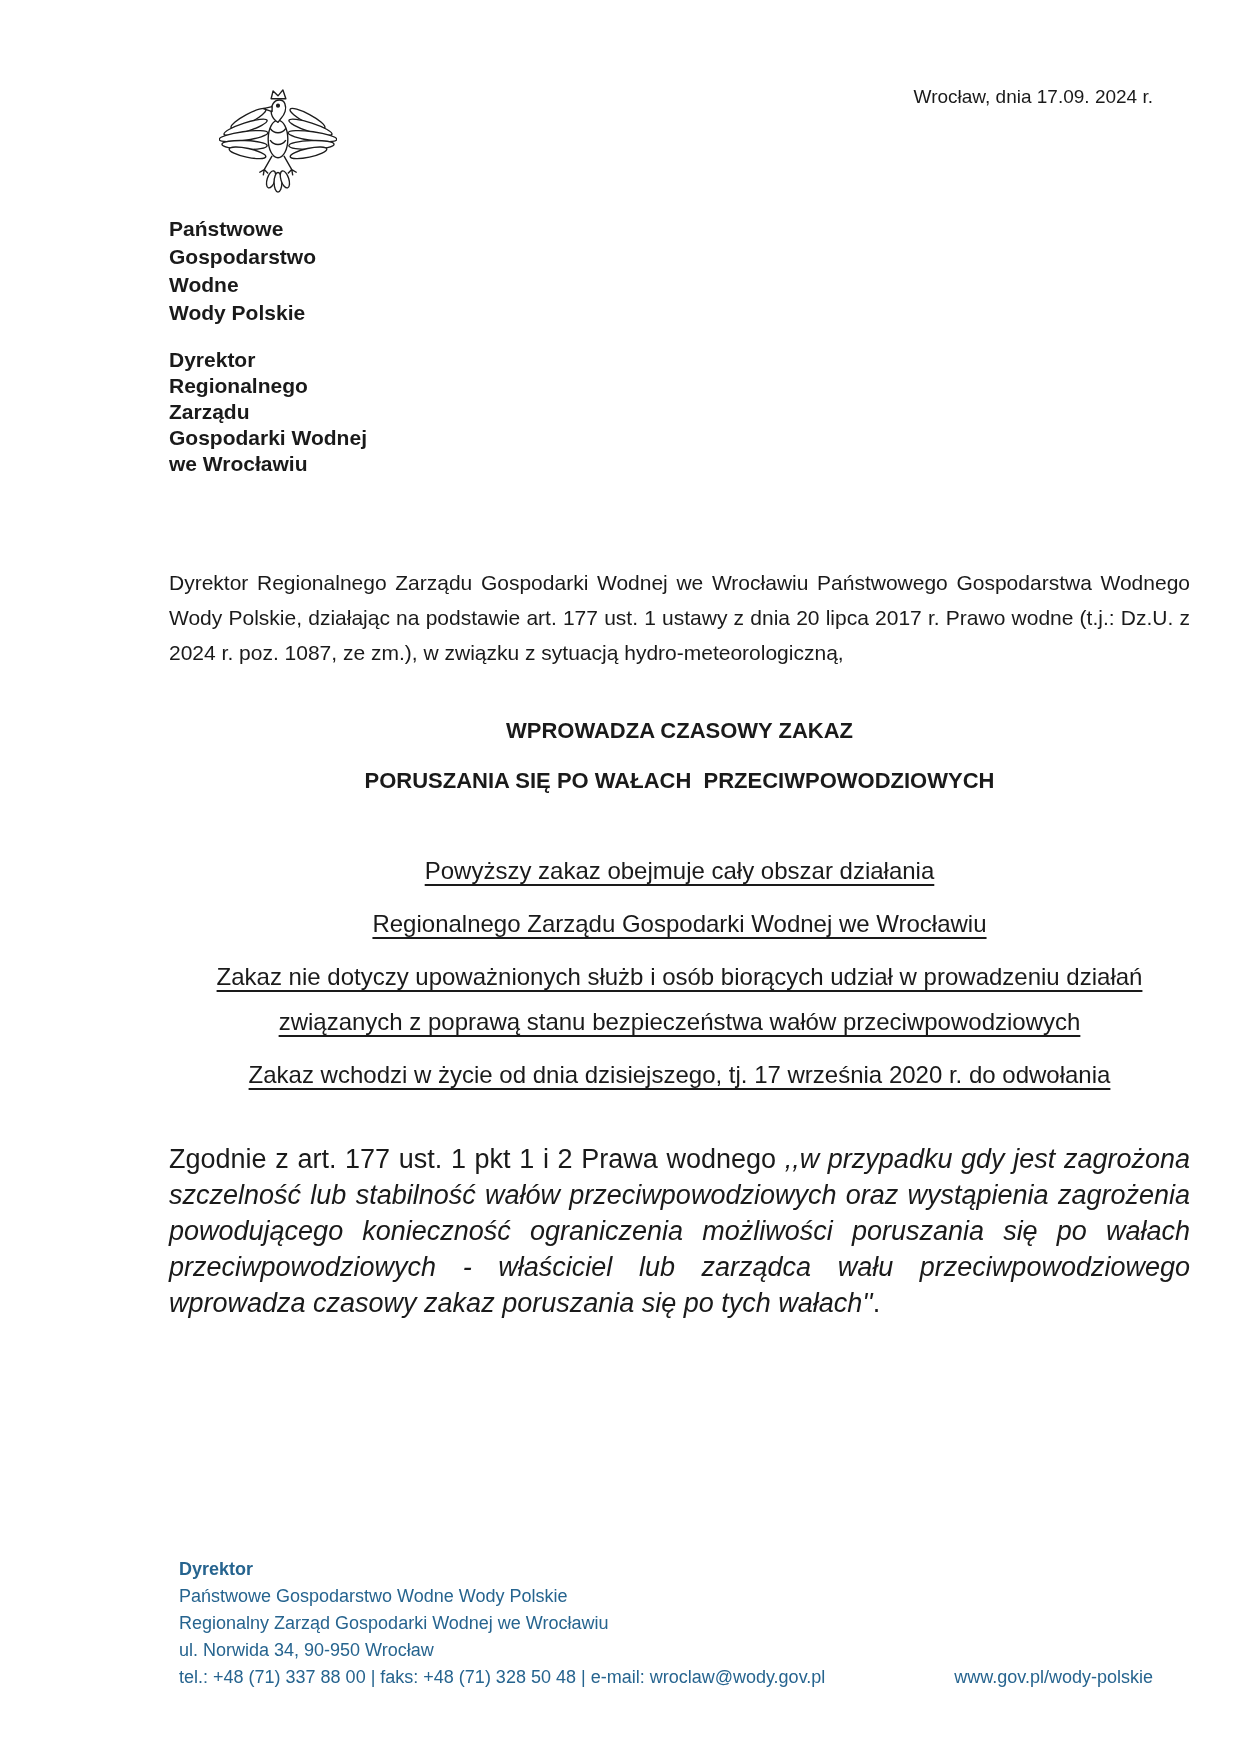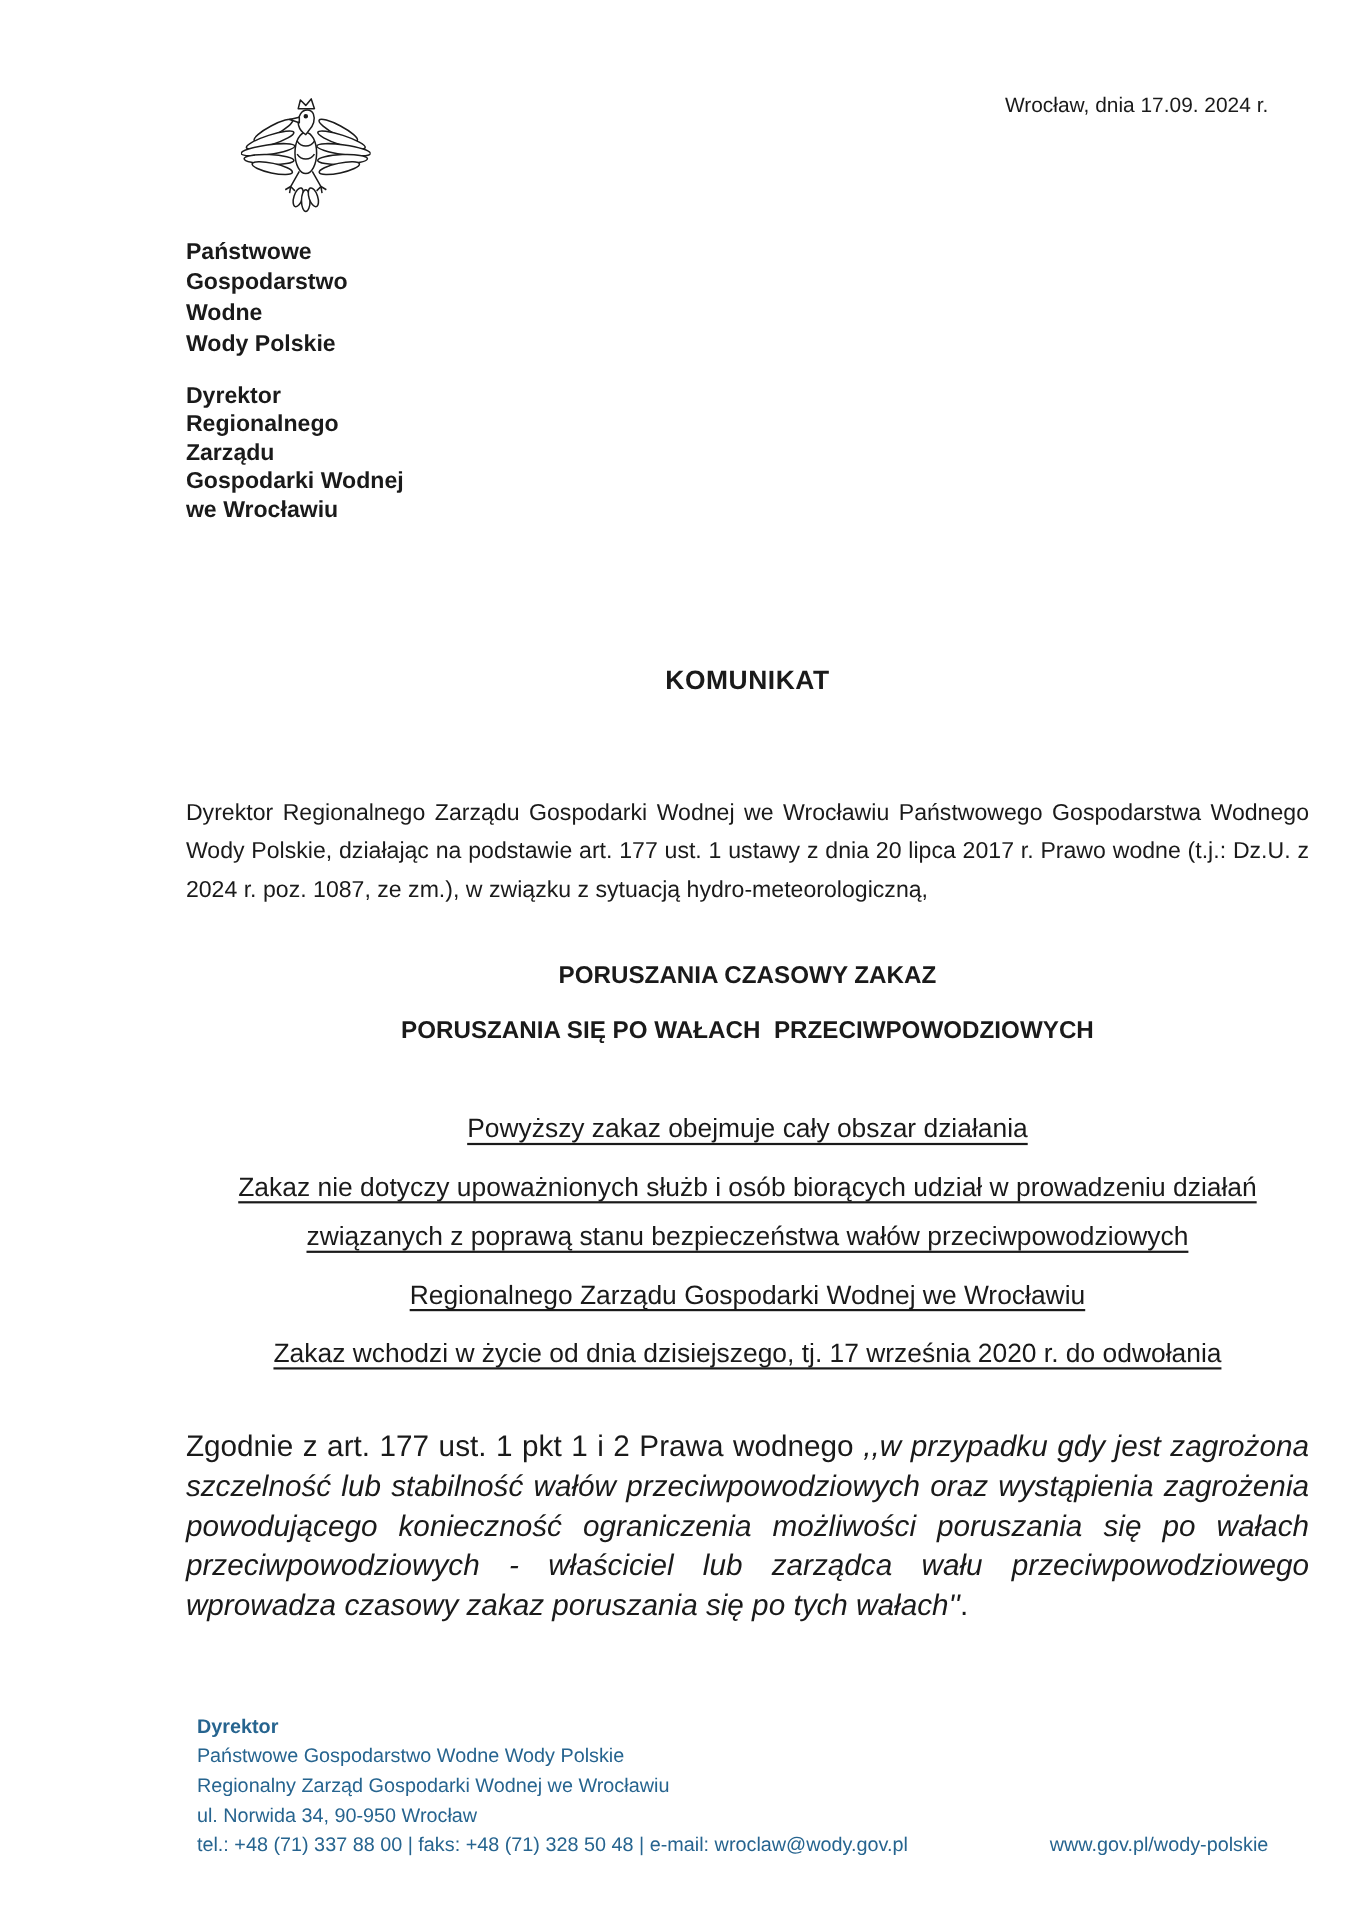--- a/index.html
+++ b/index.html
@@ -123,31 +123,30 @@
       <div>Wody Polskie</div>
     </div>
     <div class="issuer">
       <div>Dyrektor</div>
       <div>Regionalnego Zarządu</div>
       <div>Gospodarki Wodnej</div>
       <div>we Wrocławiu</div>
     </div>
   </div>
 
-  <div class="doc-title">KOMUNIKAT</div>
 
   <div class="intro">Dyrektor Regionalnego Zarządu Gospodarki Wodnej we Wrocławiu Państwowego Gospodarstwa Wodnego Wody Polskie, działając na podstawie art. 177 ust. 1 ustawy z dnia 20 lipca 2017 r. Prawo wodne (t.j.: Dz.U. z 2024 r. poz. 1087, ze zm.), w związku z sytuacją hydro-meteorologiczną,</div>
 
-  <div class="ban1">PORUSZANIA CZASOWY ZAKAZ</div>
+  <div class="ban1">WPROWADZA CZASOWY ZAKAZ</div>
   <div class="ban2">PORUSZANIA SIĘ PO WAŁACH  PRZECIWPOWODZIOWYCH</div>
 
   <div class="scope">
     <div class="scope-line"><span>Powyższy zakaz obejmuje cały obszar działania</span></div>
+    <div class="scope-line"><span>Regionalnego Zarządu Gospodarki Wodnej we Wrocławiu</span></div>
     <div class="scope-line"><span>Zakaz nie dotyczy upoważnionych służb i osób biorących udział w prowadzeniu działań związanych z poprawą stanu bezpieczeństwa wałów przeciwpowodziowych</span></div>
-    <div class="scope-line"><span>Regionalnego Zarządu Gospodarki Wodnej we Wrocławiu</span></div>
     <div class="scope-line"><span>Zakaz wchodzi w życie od dnia dzisiejszego, tj. 17 września 2020 r. do odwołania</span></div>
   </div>
 
   <div class="legal">
     <span>Zgodnie z art. 177 ust. 1 pkt 1 i 2 Prawa wodnego </span><span class="quote">,,w przypadku gdy jest zagrożona szczelność lub stabilność wałów przeciwpowodziowych oraz wystąpienia zagrożenia powodującego konieczność ograniczenia możliwości poruszania się po wałach przeciwpowodziowych - właściciel lub zarządca wału przeciwpowodziowego wprowadza czasowy zakaz poruszania się po tych wałach''</span><span>.</span>
   </div>
 
   <div class="footer" style="color: rgb(38, 100, 143);">
     <div class="f-title">Dyrektor</div>
     <div>Państwowe Gospodarstwo Wodne Wody Polskie</div>

